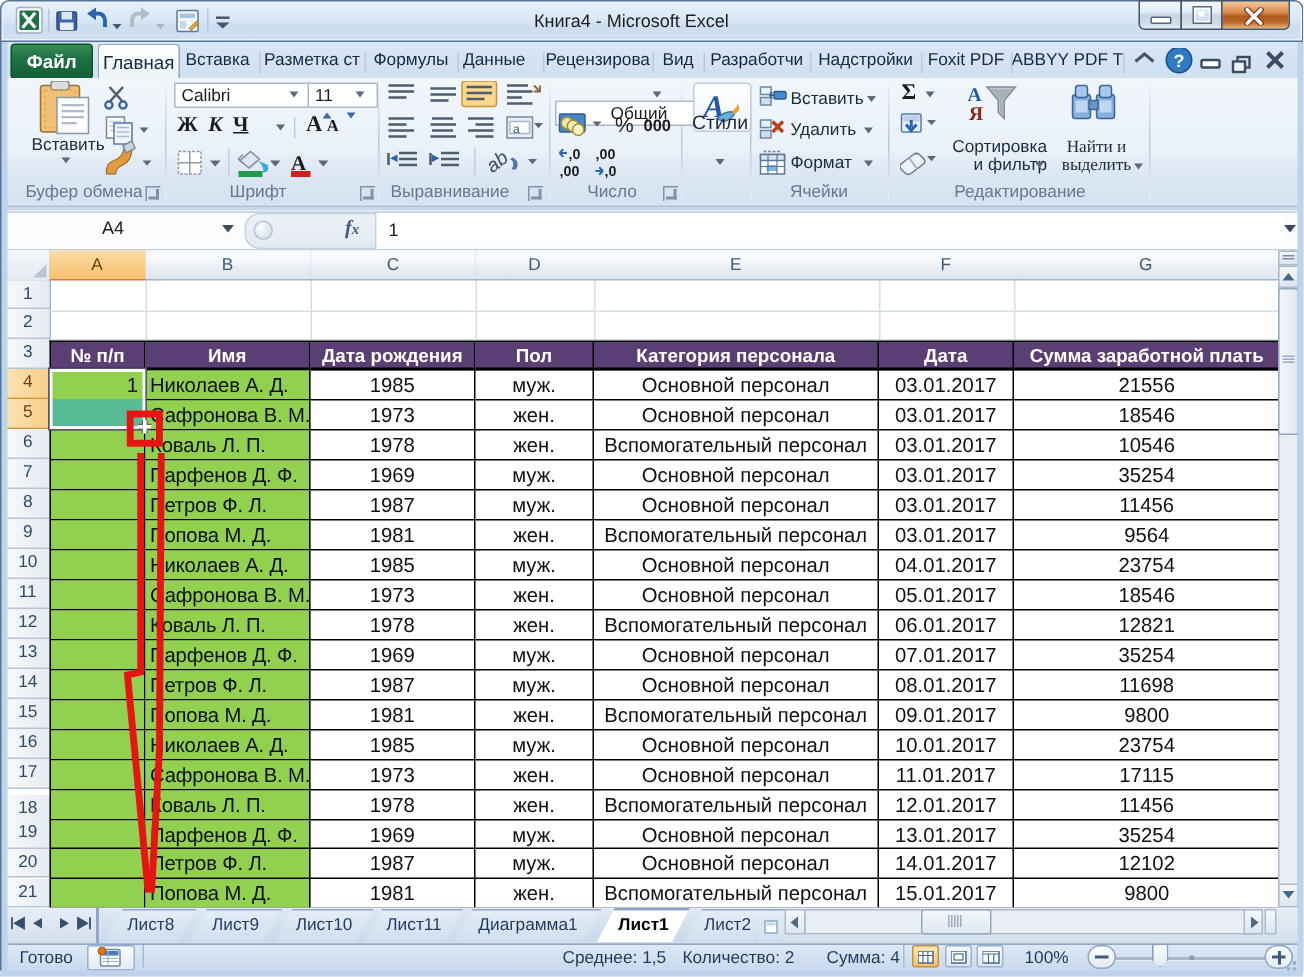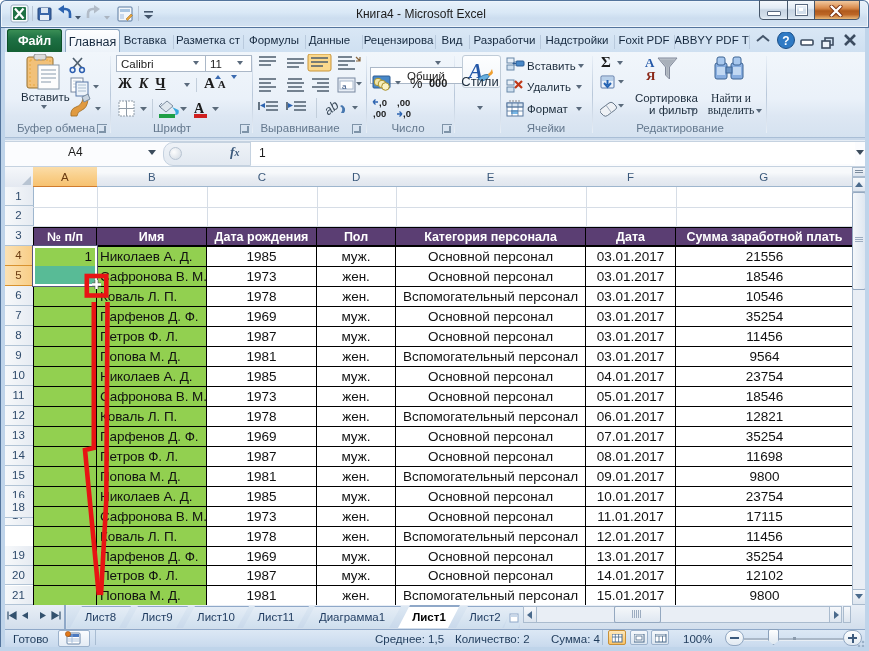--- a/index.html
+++ b/index.html
@@ -384,21 +384,21 @@
 <div class="abs rhdr" style="top:326.15px;height:18.95px;line-height:19px;">8</div>
 <div class="abs rhdr" style="top:346.10px;height:18.95px;line-height:19px;">9</div>
 <div class="abs rhdr" style="top:366.05px;height:18.95px;line-height:19px;">10</div>
 <div class="abs rhdr" style="top:386.00px;height:18.95px;line-height:19px;">11</div>
 <div class="abs rhdr" style="top:405.95px;height:18.95px;line-height:19px;">12</div>
 <div class="abs rhdr" style="top:425.90px;height:18.95px;line-height:19px;">13</div>
 <div class="abs rhdr" style="top:445.85px;height:18.95px;line-height:19px;">14</div>
 <div class="abs rhdr" style="top:465.80px;height:18.95px;line-height:19px;">15</div>
 <div class="abs rhdr" style="top:485.75px;height:18.95px;line-height:19px;">16</div>
 <div class="abs rhdr" style="top:505.70px;height:18.95px;line-height:19px;">17</div>
-<div class="abs rhdr" style="top:498px;height:18.95px;line-height:19px;">18</div>
+<div class="abs rhdr" style="top:530px;height:18.95px;line-height:19px;">18</div>
 <div class="abs rhdr" style="top:545.60px;height:18.95px;line-height:19px;">19</div>
 <div class="abs rhdr" style="top:565.55px;height:18.95px;line-height:19px;">20</div>
 <div class="abs rhdr" style="top:585.50px;height:18.95px;line-height:19px;">21</div>
 <div class="abs gline" style="left:33px;top:206.8px;width:820px;height:1px;"></div>
 <div class="abs gline" style="left:33px;top:226.3px;width:820px;height:1px;"></div>
 <div class="abs gline" style="left:96.5px;top:186.5px;width:1px;height:40px;"></div>
 <div class="abs gline" style="left:207px;top:186.5px;width:1px;height:40px;"></div>
 <div class="abs gline" style="left:317px;top:186.5px;width:1px;height:40px;"></div>
 <div class="abs gline" style="left:395.5px;top:186.5px;width:1px;height:40px;"></div>
 <div class="abs gline" style="left:585.5px;top:186.5px;width:1px;height:40px;"></div>

